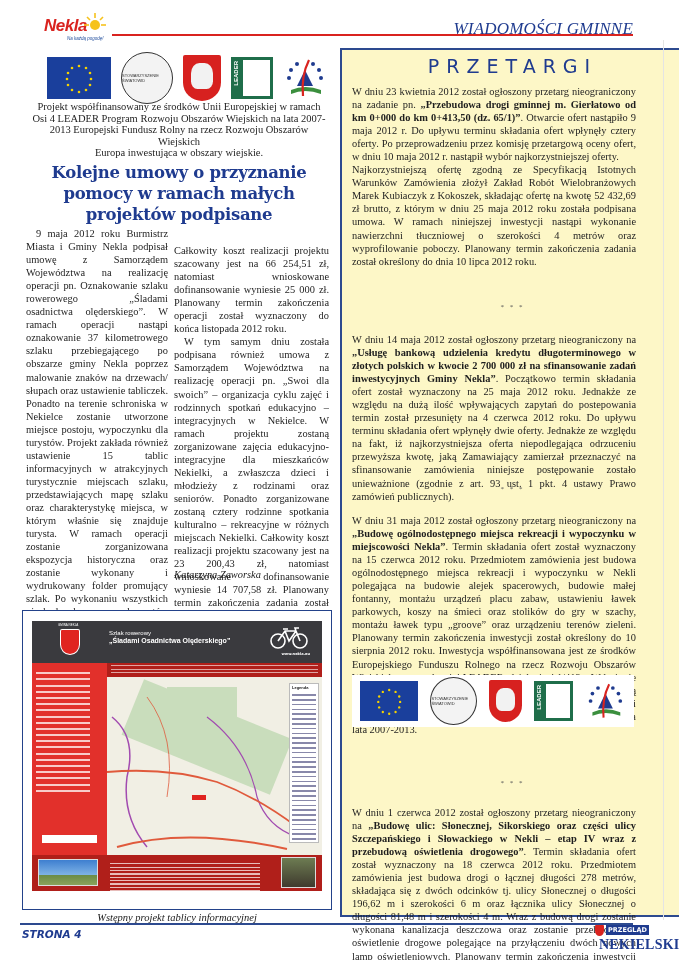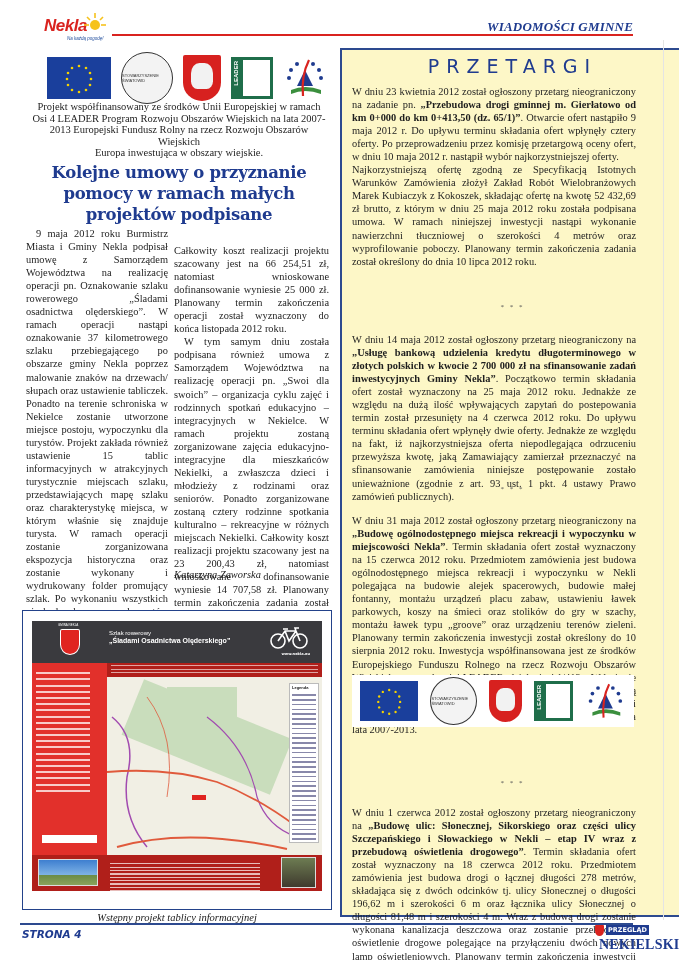--- a/index.html
+++ b/index.html
@@ -5,21 +5,21 @@
   * { box-sizing: border-box; margin: 0; padding: 0; }
   html, body { width: 679px; height: 960px; background: #ffffff; overflow: hidden; }
   body { position: relative; font-family: "Liberation Serif", "DejaVu Serif", serif; color: #1a1a1a; }
 
   
   .logo { position: absolute; left: 40px; top: 13px; width: 70px; height: 28px; }
   .logo-text { position: absolute; left: 4px; top: 3px; font-family: "Liberation Sans", sans-serif; font-weight: bold; font-style: italic; font-size: 17px; color: #d9231f; letter-spacing: -0.5px; }
   .logo-sun { position: absolute; left: 44px; top: 0; width: 22px; height: 18px; }
   .logo-sub { position: absolute; left: 27px; top: 23px; font-family: "Liberation Sans", sans-serif; font-size: 4.5px; color: #1f4c9b; font-style: italic; white-space: nowrap; }
   .header-rule { position: absolute; left: 112px; right: 46px; top: 34px; height: 2px; background: #d9231f; }
-  .section-title { position: absolute; right: 46px; top: 19px; font-family: "Liberation Serif", serif; font-style: italic; font-weight: bold; font-size: 13px; color: #1f3b8f; letter-spacing: 0.2px; }
+  .section-title { position: absolute; right: 46px; top: 19px; font-family: "Liberation Serif", serif; font-style: italic; font-weight: normal; font-size: 17px; color: #1f3b8f; letter-spacing: 0.2px; }
 
   
   .logos { position: absolute; display: flex; align-items: center; }
   .logos.top { left: 47px; top: 52px; gap: 10px; }
   .logos.box { left: 352px; top: 675px; gap: 12px; background: #ffffff; padding: 6px 8px; width: 282px; height: 52px; justify-content: space-between; }
   .flag-eu { background: #1a3f9c; position: relative; }
   .logos.top .flag-eu { width: 64px; height: 42px; }
   .logos.box .flag-eu { width: 60px; height: 40px; }
   .eu-stars { position: absolute; left: 0; top: 0; width: 100%; height: 100%; }
   .seal { border-radius: 50%; border: 1.5px solid #333; background: #f3f3f3; display: flex; align-items: center; justify-content: center; font-size: 4px; font-family: "Liberation Sans", sans-serif; color: #333; }

